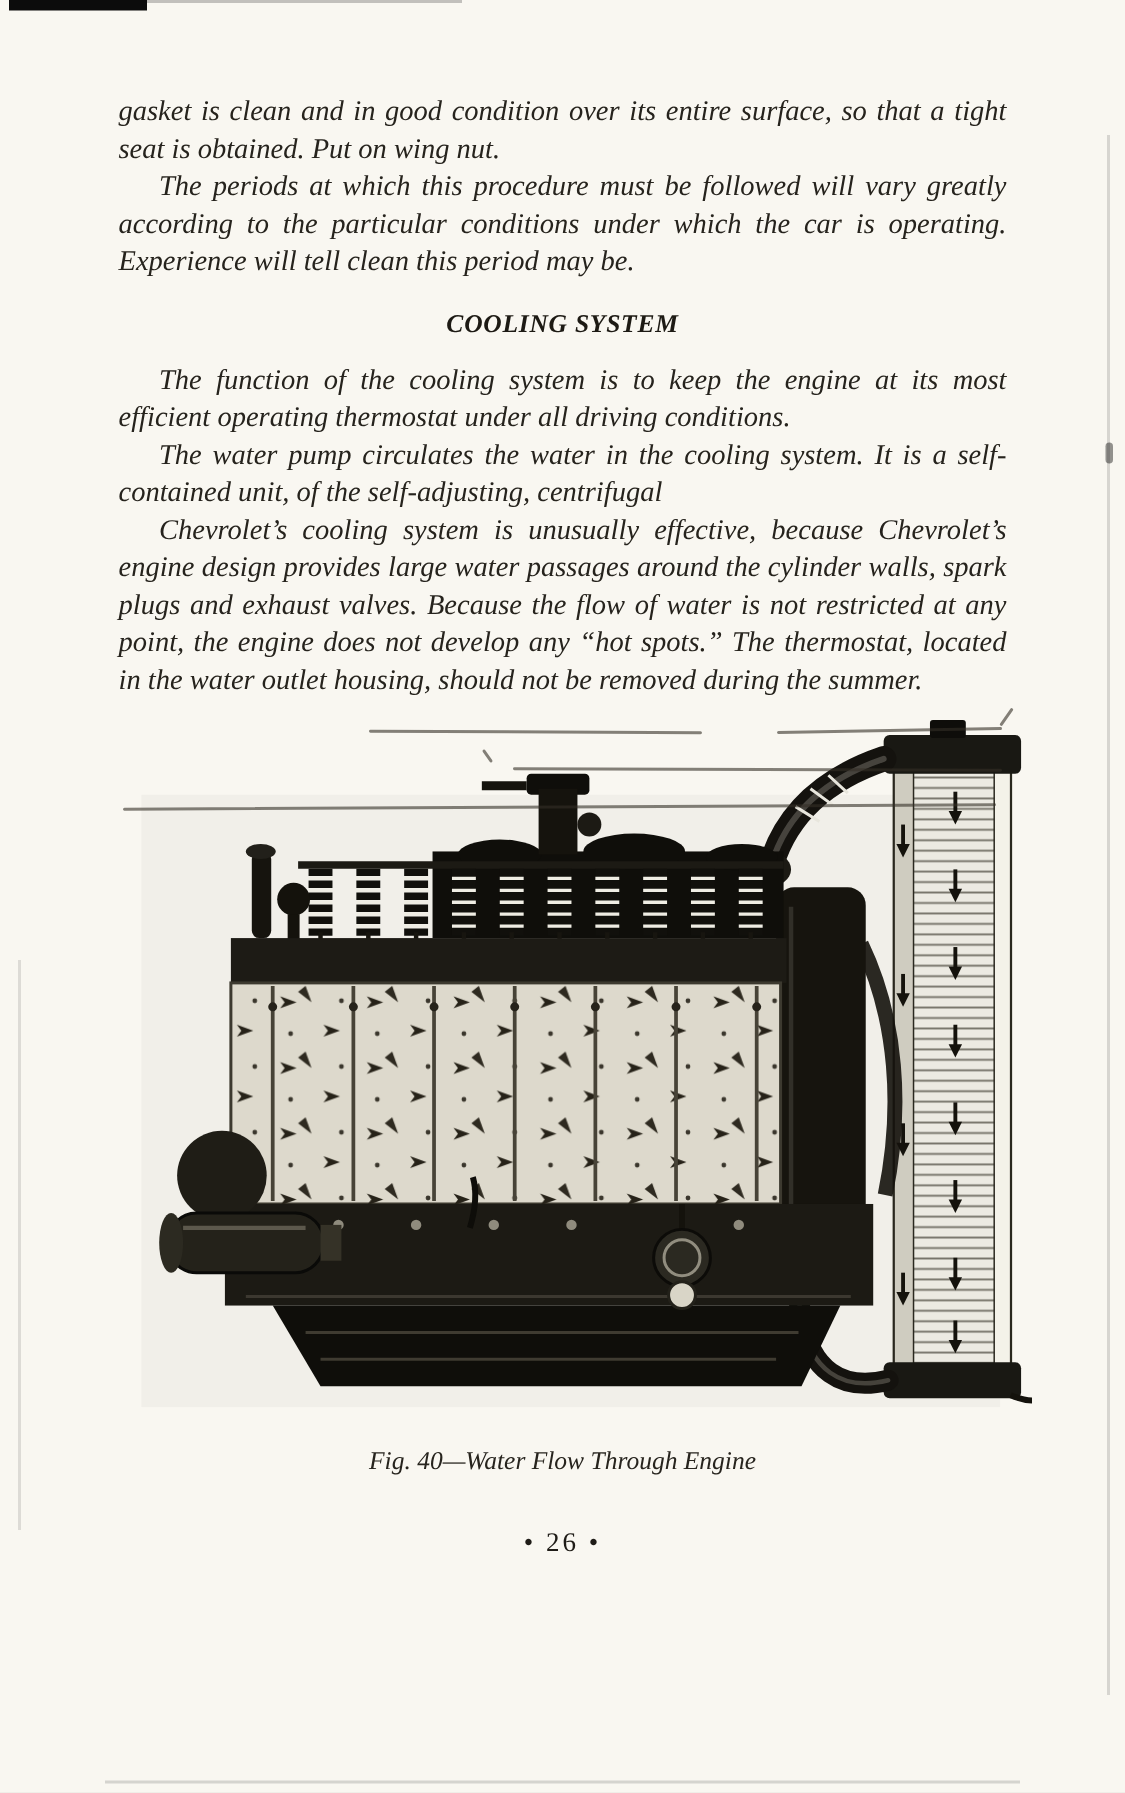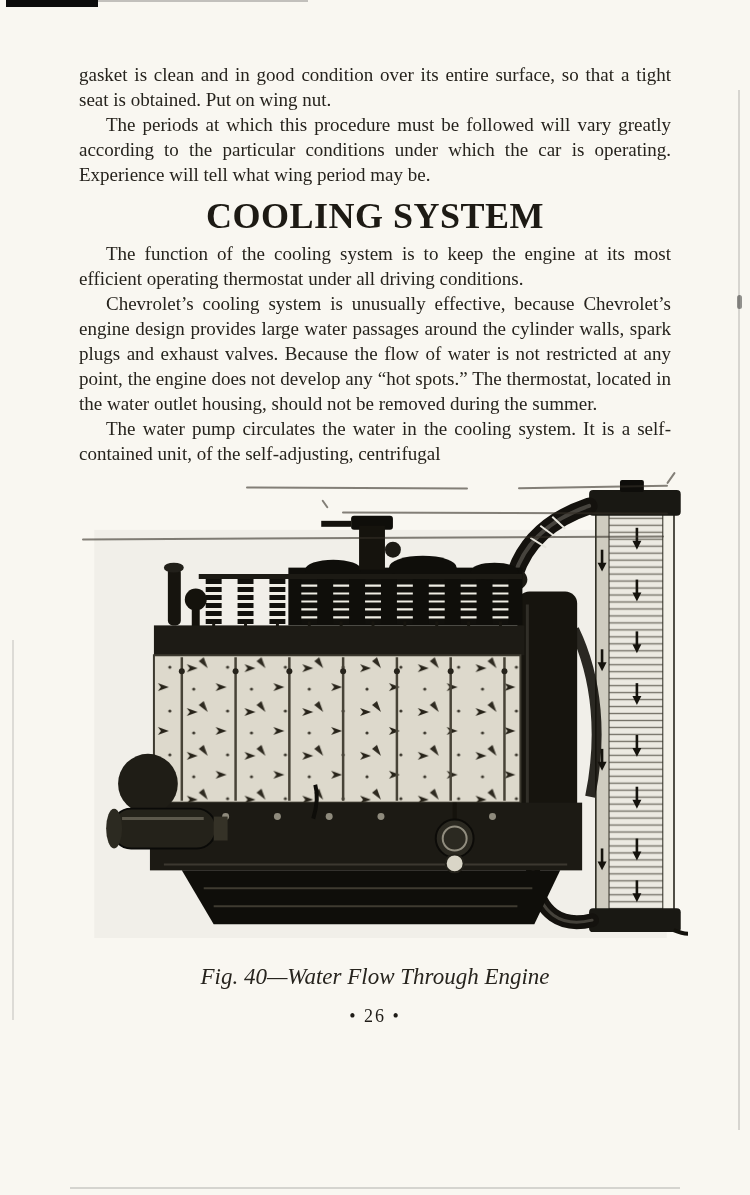--- a/index.html
+++ b/index.html
@@ -12,44 +12,45 @@
     font-family:"Liberation Serif", serif;
     color:#26231d;
   }
   .copy{
     width:592px;
     margin:0 auto;
     padding-top:62px;
     text-align:justify;
     font-size:19px;
     line-height:25px;
+    font-style:italic;
   }
   .copy p{margin:0;text-indent:27px;}
   .copy p.cont{text-indent:0;}
   .heading{
-    font-size:36px;
+    font-size:17px;
     line-height:34px;
     font-weight:700;
     text-align:center;
     letter-spacing:.5px;
     margin:12px 0 8px;
     text-indent:0;
     color:#1d1a14;
   }
   figure{margin:14px 0 0;text-align:center;}
   figcaption{
     font-style:italic;
-    font-size:23px;
+    font-size:17px;
     margin-top:6px;
     color:#27241e;
   }
   .pageno{
     text-align:center;
     font-size:18px;
-    margin-top:16px;
+    margin-top:34px;
     letter-spacing:2px;
     color:#1f1c17;
   }
   
   .pencil{
     position:absolute;height:2px;background:#332f27;opacity:.6;border-radius:2px;
   }
   
   .art{position:absolute;pointer-events:none;}
   .art-top{left:6px;top:0;width:92px;height:7px;background:#0c0c0c;}
@@ -74,27 +75,27 @@
 
   <div class="pencil" style="left:246px;top:487px;width:222px;transform:rotate(.3deg)"></div>
   <div class="pencil" style="left:518px;top:486px;width:150px;transform:rotate(-1deg)"></div>
   <div class="pencil" style="left:664px;top:477px;width:14px;transform:rotate(-55deg)"></div>
   <div class="pencil" style="left:320px;top:503px;width:10px;transform:rotate(55deg)"></div>
   <div class="pencil" style="left:342px;top:512px;width:326px;transform:rotate(.2deg)"></div>
   <div class="pencil" style="left:82px;top:537px;width:582px;transform:rotate(-.3deg)"></div>
 
   <div class="copy">
     <p class="cont">gasket is clean and in good condition over its entire surface, so that a tight seat is obtained. Put on wing nut.</p>
-    <p>The periods at which this procedure must be followed will vary greatly according to the particular conditions under which the car is operating. Experience will tell what wing period may be.</p>
+    <p>The periods at which this procedure must be followed will vary greatly according to the particular conditions under which the car is operating. Experience will tell clean this period may be.</p>
 
     <h1 class="heading">COOLING SYSTEM</h1>
 
     <p>The function of the cooling system is to keep the engine at its most efficient operating thermostat under all driving conditions.</p>
+    <p>The water pump circulates the water in the cooling system. It is a self-contained unit, of the self-adjusting, centrifugal</p>
     <p>Chevrolet’s cooling system is unusually effective, because Chevrolet’s engine design provides large water passages around the cylinder walls, spark plugs and exhaust valves. Because the flow of water is not restricted at any point, the engine does not develop any “hot spots.” The thermostat, located in the water outlet housing, should not be removed during the summer.</p>
-    <p>The water pump circulates the water in the cooling system. It is a self-contained unit, of the self-adjusting, centrifugal</p>
   </div>
 
   <figure>
     <svg class="engine" viewBox="0 0 625 480" width="625" height="478" role="img">
       <defs>
         <pattern id="fins" width="30" height="7" patternUnits="userSpaceOnUse">
           <rect width="30" height="7" fill="#eceae2"></rect>
           <line x1="0" y1="3.5" x2="30" y2="3.5" stroke="#77746a" stroke-width="1.4"></line>
         </pattern>
         <pattern id="flow" width="58" height="44" patternUnits="userSpaceOnUse">

